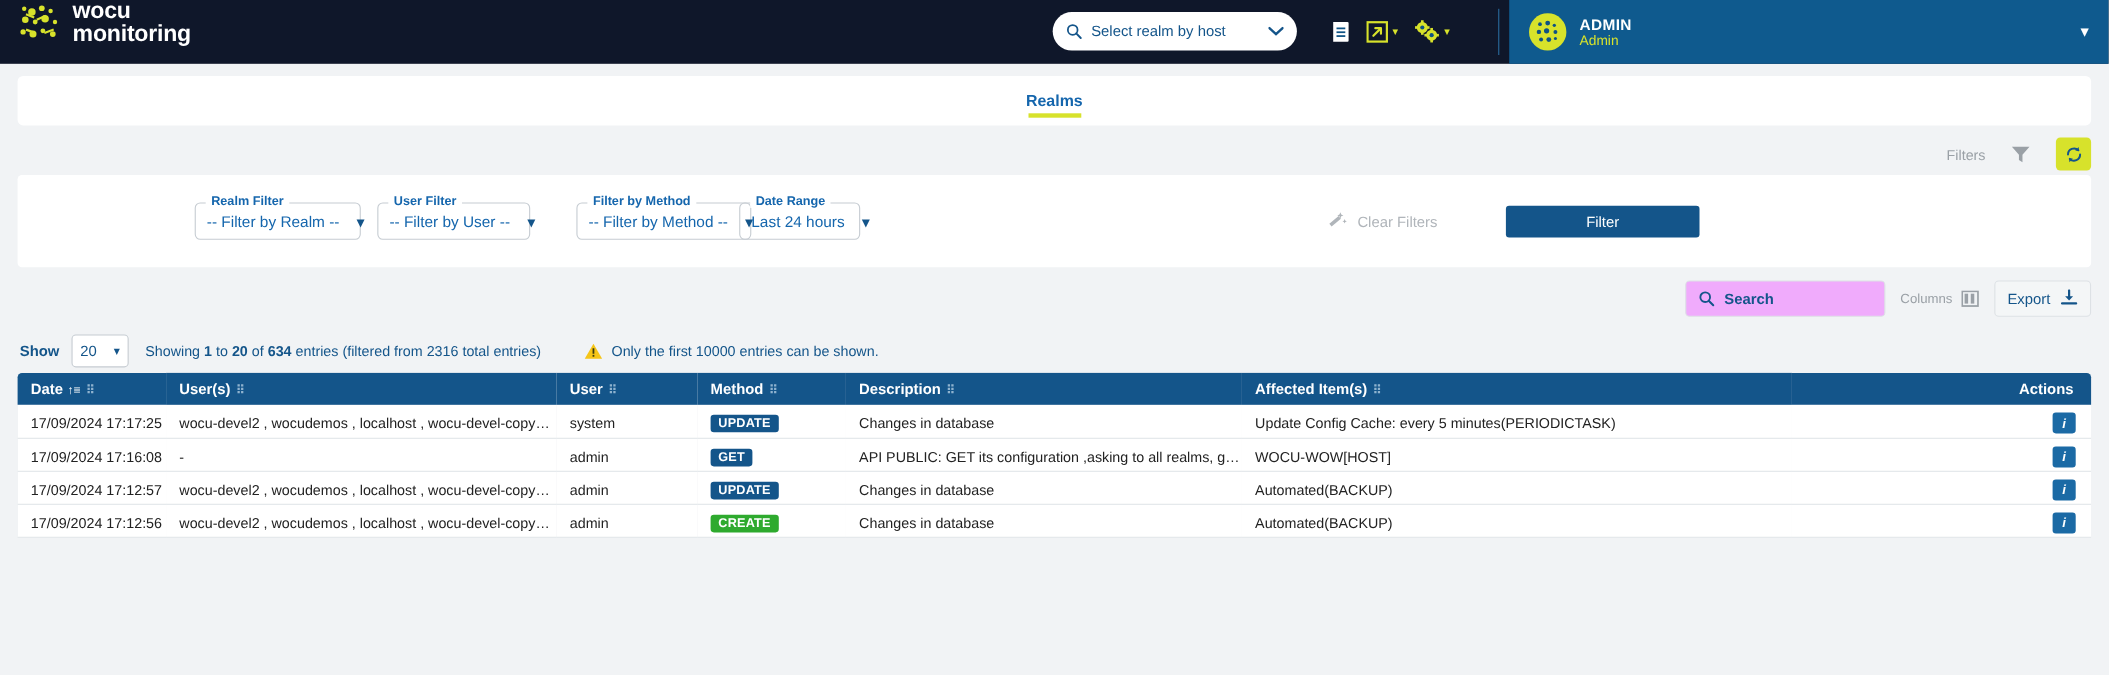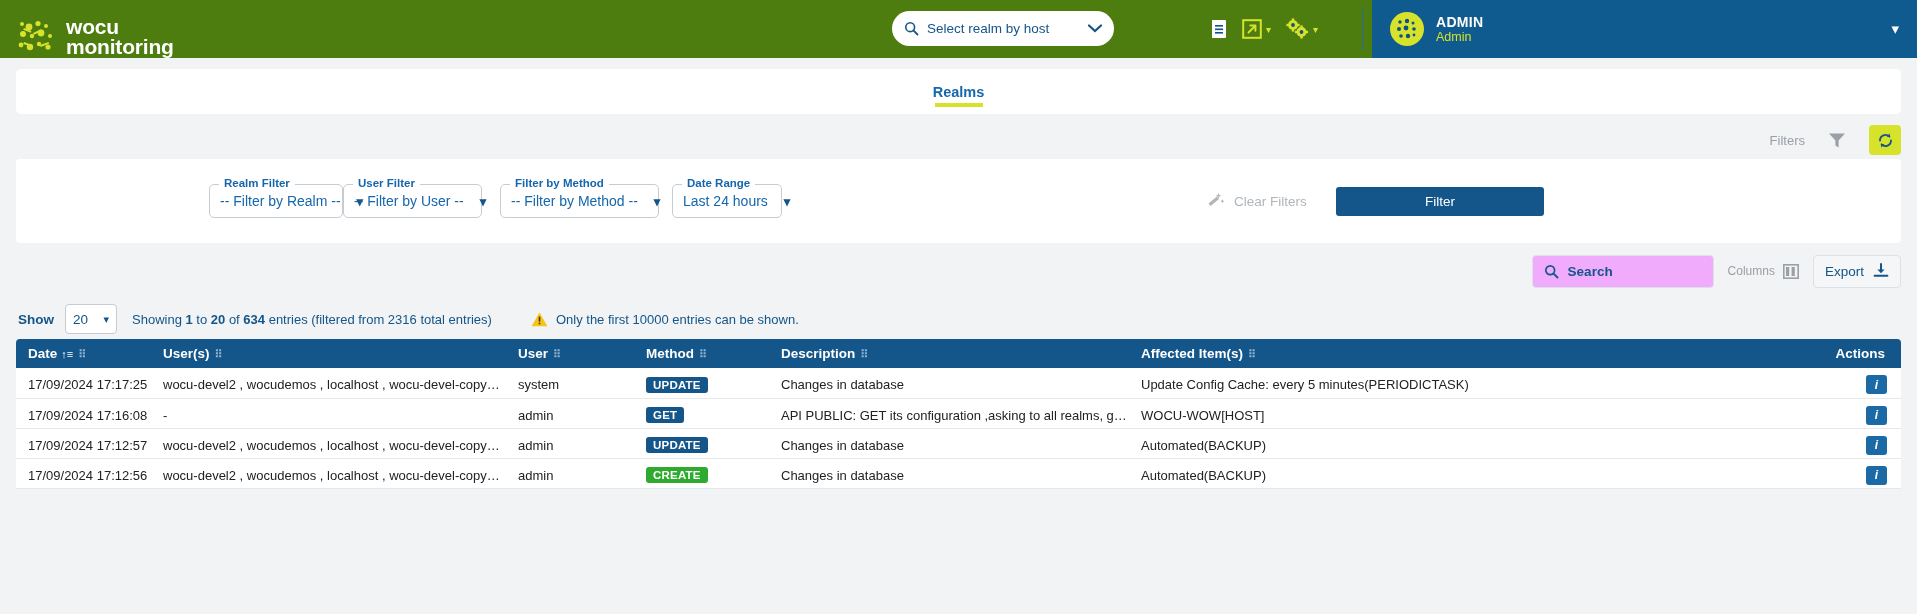--- a/index.html
+++ b/index.html
@@ -4,29 +4,29 @@
 <style>
   * { box-sizing: border-box; margin: 0; padding: 0; }
   html, body {
     width: 1917px; height: 614px;
     font-family: "Liberation Sans", sans-serif;
     background: #f1f3f5;
     overflow: hidden;
   }
   
   .header {
-    height: 58px; background: #4d7c0f;
-    display: flex; align-items: flex-end;
+    height: 58px; background: #0f172a;
+    display: flex; align-items: flex-start;
     position: relative;
   }
   .logo-wrap { display: flex; align-items: center; padding-left: 18px; gap: 10px; }
   .logo-mark { width: 38px; height: 34px; flex: none; }
   .logo-text { display: flex; flex-direction: column; line-height: 0.98; }
   .logo-text span { color: #ffffff; font-size: 21px; font-weight: 700; letter-spacing: -0.2px; }
-  .header-center { position: absolute; left: 892px; top: 11px; }
+  .header-center { position: absolute; left: 957px; top: 11px; }
   .realm-search {
     width: 222px; height: 35px; background: #fff; border-radius: 18px;
     display: flex; align-items: center; padding: 0 12px; gap: 8px;
     cursor: pointer;
   }
   .realm-search .ph { color: #14558a; font-size: 13.5px; flex: 1; }
   .header-icons {
     position: absolute; left: 1210px; top: 0; height: 58px;
     display: flex; align-items: center; gap: 14px;
   }
@@ -81,30 +81,30 @@
   .fieldset {
     position: relative; height: 34px; border: 1px solid #c6ccd2; border-radius: 5px;
     display: flex; align-items: center; padding: 0 10px; cursor: pointer;
   }
   .fieldset .legend {
     position: absolute; top: -8px; left: 9px; background: #fff; padding: 0 5px;
     font-size: 11.5px; font-weight: 700; color: #1566ad; white-space: nowrap;
   }
   .fieldset .val { font-size: 14px; color: #1566ad; white-space: nowrap; }
   .fieldset .chev { margin-left: auto; padding-left: 16px; color: #14558a; font-size: 13px; font-weight: 700; }
-  .f-realm { position: absolute; left: 161px; width: 134px; margin-left: 32px; }
+  .f-realm { position: absolute; left: 161px; width: 151px; }
   .f-user  { position: absolute; left: 327px; width: 139px; }
-  .f-method{ position: absolute; left: 484px; width: 159px; }
+  .f-method{ position: absolute; left: 508px; width: 159px; }
   .f-date  { position: absolute; left: 656px; width: 110px; }
   .clear-filters {
     position: absolute; left: 1191px; display: flex; align-items: center; gap: 9px;
     color: #b0b5ba; font-size: 13.5px; cursor: pointer;
   }
   .filter-btn {
-    position: absolute; left: 1320px; width: 208px; height: 29px;
+    position: absolute; left: 1353px; width: 176px; height: 29px;
     background: #14558a; border-radius: 3px; color: #fff; font-size: 13.5px;
     display: flex; align-items: center; justify-content: center; cursor: pointer;
   }
 
   
   .search-row {
     height: 56px; display: flex; align-items: center; justify-content: flex-end;
     padding-right: 16px; gap: 14px;
   }
   .search-box {

